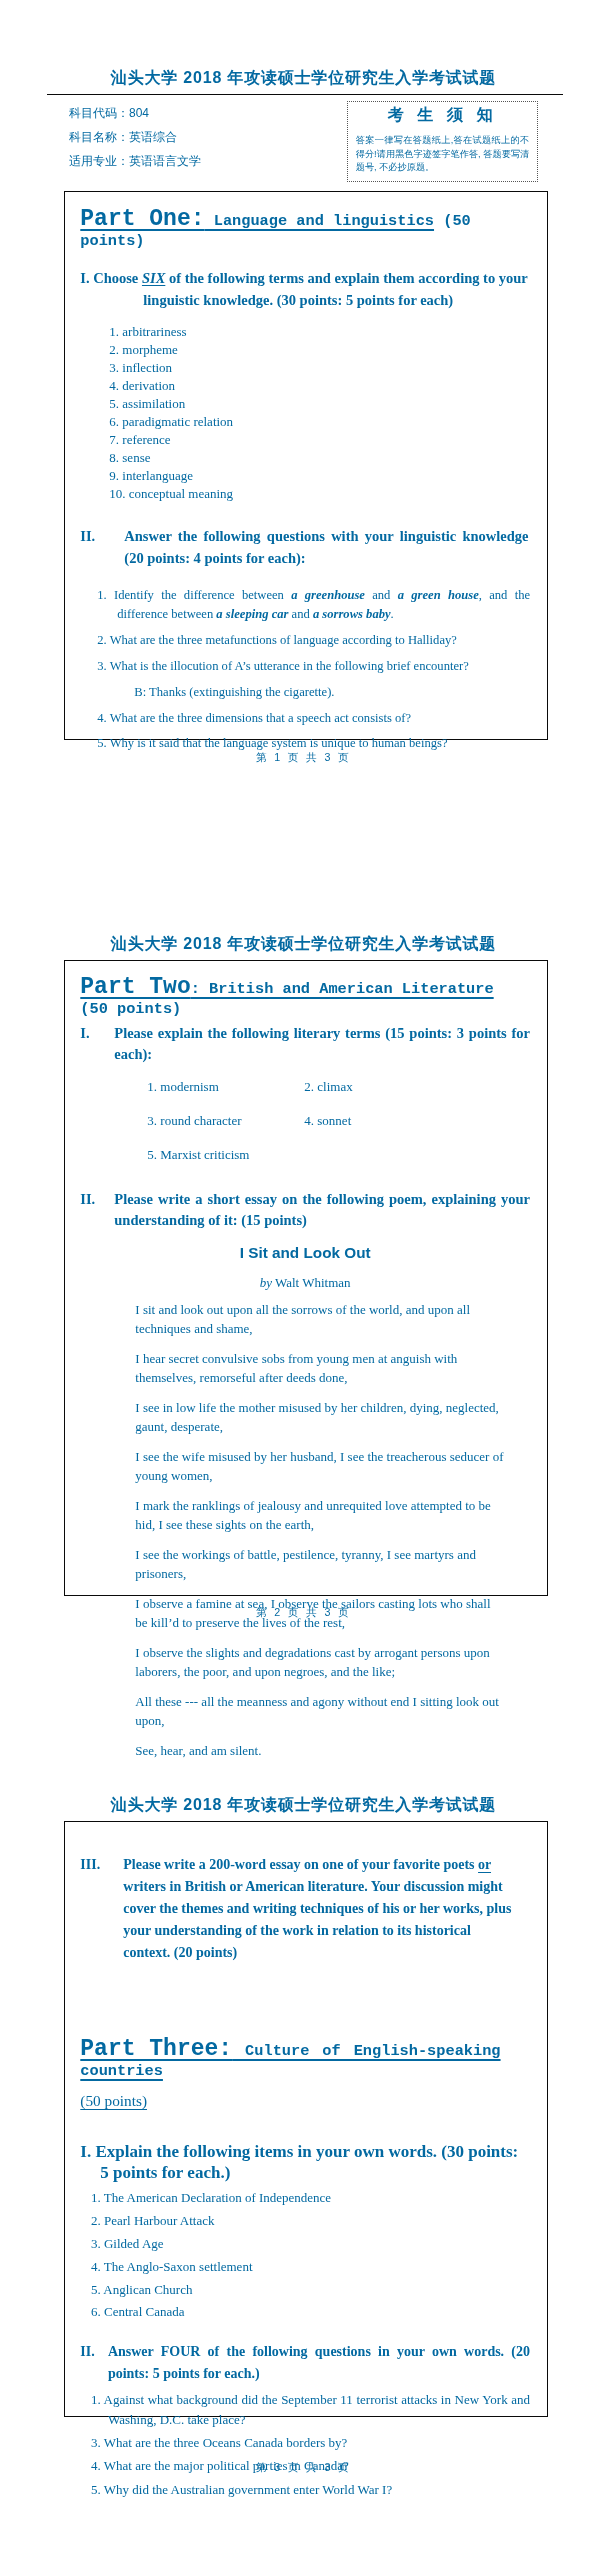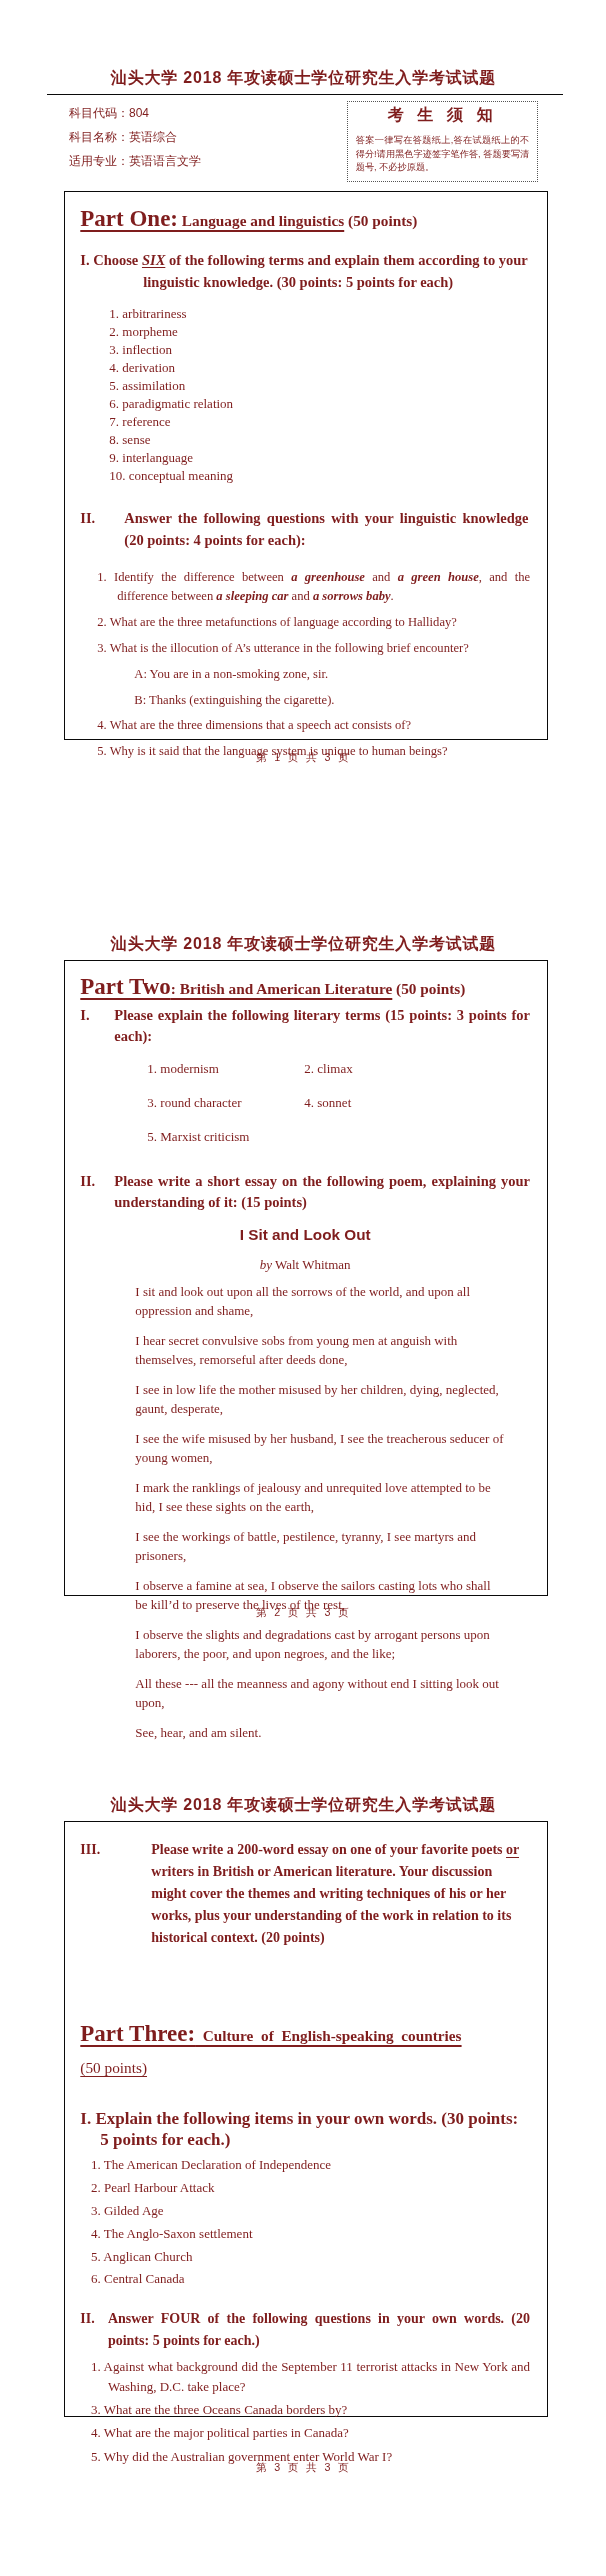--- a/index.html
+++ b/index.html
@@ -1,16 +1,16 @@
 <!DOCTYPE html>
 <html style="font-size:12.2px"><head>
 <meta charset="utf-8">
 <style>
   html,body { margin:0; padding:0; background:#ffffff; }
-  .doc { position:relative; width:607px; height:2576px; background:#ffffff; color:#7f1d1d;
+  .doc { position:relative; width:607px; height:2576px; background:#ffffff; color:#0369a1;
          font-family:"Liberation Serif", serif; overflow:hidden; }
   .page { position:absolute; left:0; width:607px; box-sizing:border-box; padding-top:66px; }
   #page-1 { top:0; }
   #page-2 { top:866px; }
   #page-3 { top:1727px; }
 
   .page-title { text-align:center; font-family:"Liberation Sans", sans-serif;
                 font-weight:bold; font-size:16px; line-height:24.5px; letter-spacing:0.8px; }
 
   .rule { border:none; border-top:1.9px solid #0a0a0a; margin:3.1px 44px 0 47px; }
@@ -23,21 +23,21 @@
                   font-size:16px; letter-spacing:4.6px; margin-bottom:8px; }
   .notice-body { font-family:"Liberation Sans", sans-serif; font-size:9.2px; line-height:13.4px;
                  text-align:justify; }
 
   .qbox { border:1.9px solid #0a0a0a; margin-left:64px; width:484px; box-sizing:border-box;
           padding:10.7px 17px 0 15.3px; }
   #page-1 .qbox { height:549px; margin-top:9.2px; }
   #page-2 .qbox { height:636px; margin-top:3.1px; }
   #page-3 .qbox { height:596px; margin-top:3.1px; }
 
-  .part-head { margin:3.1px 0 4.6px; }
+  .part-head { margin:3.1px 0 4.6px;font-family:Liberation Mono, monospace; }
   .u  { text-decoration:underline; text-decoration-thickness:1.9px; text-underline-offset:3.8px; }
   .u2 { text-decoration:underline; text-decoration-thickness:1.1px; text-underline-offset:3.1px; }
   .part-label { font-size:23px; font-weight:bold; }
   .part-sub   { font-size:15.3px; font-weight:bold; }
   .part-points{ font-size:15.3px; font-weight:bold; }
 
   .h1a { font-size:14.5px; font-weight:bold; line-height:21.4px; margin:18.4px 0 6.1px;
          padding-left:63px; text-indent:-63px; }
   .emph-six { font-style:italic; text-decoration:underline; text-underline-offset:2.3px; }
 
@@ -66,21 +66,21 @@
   .terms2 { display:grid; grid-template-columns:157px 157px; margin:13.8px 0 0 67px;
             font-size:13px; line-height:17px; row-gap:17px; }
   .poem-title { text-align:center; font-family:"Liberation Sans", sans-serif; font-weight:bold;
                 font-size:15.3px; margin-top:13.8px; }
   .byline { text-align:center; font-size:13px; margin:12.2px 0 9.2px; }
   .byline .by { font-style:italic; }
   .poem { margin:9.2px 0 0 55px; width:369px; }
   .poem p { font-size:13px; line-height:19.5px; margin:0 0 10px; }
 
   
-  .q3block { display:flex; margin-top:7px;gap:28px; }
+  .q3block { display:flex; margin-top:22px; }
   .q3block .num   { flex:none; width:43px; font-size:14px; font-weight:bold; line-height:22px; }
   .q3block .htext { flex:1; font-size:14px; font-weight:bold; line-height:22px; padding-right:10.7px; }
   .part3-head { margin-top:72px; }
   .part3-head .part-sub { word-spacing:3.8px; }
   .part3-points { font-size:15.3px; margin-top:12.2px; }
   .s1h { font-size:17px; font-weight:bold; line-height:20.7px; margin-top:32px;
          padding-left:20px; text-indent:-20px; }
   .items3 { margin:4.6px 0 0 10.7px; }
   .item3 { font-size:13px; line-height:19px; margin-bottom:3.8px; }
   .s2h { display:flex; margin-top:20px; }
@@ -137,21 +137,20 @@
         <span class="num">II.</span>
         <span class="htext">Answer the following questions with your linguistic knowledge (20 points: 4 points for each):</span>
       </div>
 
       <div class="qlist">
         <div class="q-item">
           <span>1. Identify the difference between </span><span class="bi">a greenhouse</span><span> and </span><span class="bi">a green house</span><span>, and the difference between </span><span class="bi">a sleeping car</span><span> and </span><span class="bi">a sorrows baby</span><span>.</span>
         </div>
         <div class="q-item">2. What are the three metafunctions of language according to Halliday?</div>
         <div class="q-item">3. What is the illocution of A’s utterance in the following brief encounter?</div>
-        <div class="sub-line">A: You are in a non-smoking zone, sir.</div>
         <div class="sub-line">B: Thanks (extinguishing the cigarette).</div>
         <div class="q-item">4. What are the three dimensions that a speech act consists of?</div>
         <div class="q-item">5. Why is it said that the language system is unique to human beings?</div>
       </div>
     </div>
 
     <div class="footer">第 1 页 共 3 页</div>
   </section>
 
   <section class="page" id="page-2">
@@ -179,21 +178,21 @@
         <span class="num">II.</span>
         <span class="htext">Please write a short essay on the following poem, explaining your understanding of it: (15 points)</span>
       </div>
 
       <div class="poem-title">I Sit and Look Out</div>
       <div class="byline">
         <span class="by">by</span><span> Walt Whitman</span>
       </div>
 
       <div class="poem">
-        <p>I sit and look out upon all the sorrows of the world, and upon all oppression and shame,</p>
+        <p>I sit and look out upon all the sorrows of the world, and upon all techniques and shame,</p>
         <p>I hear secret convulsive sobs from young men at anguish with themselves, remorseful after deeds done,</p>
         <p>I see in low life the mother misused by her children, dying, neglected, gaunt, desperate,</p>
         <p>I see the wife misused by her husband, I see the treacherous seducer of young women,</p>
         <p>I mark the ranklings of jealousy and unrequited love attempted to be hid, I see these sights on the earth,</p>
         <p>I see the workings of battle, pestilence, tyranny, I see martyrs and prisoners,</p>
         <p>I observe a famine at sea, I observe the sailors casting lots who shall be kill’d to preserve the lives of the rest,</p>
         <p>I observe the slights and degradations cast by arrogant persons upon laborers, the poor, and upon negroes, and the like;</p>
         <p>All these --- all the meanness and agony without end I sitting look out upon,</p>
         <p>See, hear, and am silent.</p>
       </div>

